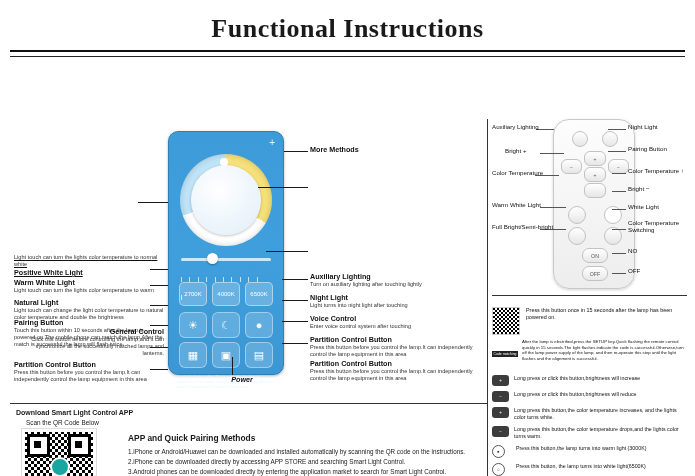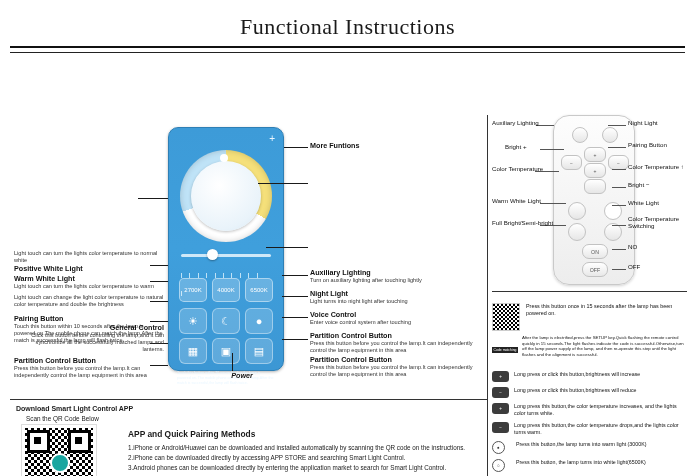--- a/index.html
+++ b/index.html
@@ -7,22 +7,22 @@
     width:695px;height:476px;
     background:#ffffff;
     font-family:"Liberation Sans", sans-serif;
     color:#1a1a1a;
     overflow:hidden;
     position:relative;
   }
   .page{position:relative;width:695px;height:476px;box-sizing:border-box;padding:0;}
   .title{
     text-align:center;
-    font-size:22px;
-    font-weight:normal;
+    font-size:26px;
+    font-weight:bold;
     letter-spacing:.5px;
     margin:14px 0 6px 0;
     font-family:"Liberation Serif", serif;
   }
   .rule{height:2px;background:#111;margin:0 10px;}
   .thin-rule{height:1px;background:#222;margin:0 10px;}
   .content{position:relative;width:695px;height:416px;}
 
   .divider-v{
     position:absolute;left:487px;top:62px;width:1px;height:404px;background:#333;
@@ -187,21 +187,21 @@
         <div class="ibtn">▦</div>
         <div class="ibtn">▣</div>
         <div class="ibtn">▤</div>
       </div>
 
       <div class="note-box">Touch this button within 10 seconds after the lamp is powered on. The mobile phone can match the lamp.After the match is successful,the lamp will flash twice.</div>
     </div>
 
     <div class="lead" style="left:284px;top:94px;width:24px;"></div>
     <div class="lbl" style="left:310px;top:88px;width:120px;">
-      <b>More Funtions</b>
+      <b>More Methods</b>
     </div>
 
     <div class="lead" style="left:258px;top:130px;width:50px;"></div>
 
     <div class="lead" style="left:266px;top:194px;width:42px;"></div>
 
     <div class="lead" style="left:282px;top:222px;width:26px;"></div>
     <div class="lbl" style="left:310px;top:215px;width:170px;">
       <b>Auxiliary Lighting</b>
       <span class="sub">Turn on auxiliary lighting after touching lightly</span>
@@ -231,33 +231,34 @@
     </div>
 
     <div class="leadv" style="left:232px;top:300px;height:18px;"></div>
     <div class="lbl" style="left:212px;top:318px;width:60px;text-align:center;font-style:italic;">
       <b>Power</b>
     </div>
 
     <div class="lead" style="left:138px;top:145px;width:30px;"></div>
 
     <div class="lead" style="left:150px;top:212px;width:18px;"></div>
-    <div class="lbl" style="left:14px;top:197px;width:146px;">
+    <div class="lbl" style="left:14px;top:197px;width:146px;text-decoration:underline;">
       <span class="sub">Light touch can turn the lights color temperature to normal white</span>
       <b>Positive White Light</b>
     </div>
 
     <div class="lead" style="left:150px;top:228px;width:18px;"></div>
     <div class="lbl" style="left:14px;top:221px;width:146px;">
       <b>Warm White Light</b>
       <span class="sub">Light touch can turn the lights color temperature to warm</span>
     </div>
 
     <div class="lead" style="left:150px;top:248px;width:18px;"></div>
     <div class="lbl" style="left:14px;top:241px;width:150px;">
+      <b>Natural Light</b>
       <span class="sub">Light touch can change the light color temperature to natural color temperature and double the brightness</span>
     </div>
 
     <div class="lead" style="left:150px;top:268px;width:18px;"></div>
     <div class="lbl" style="left:14px;top:261px;width:150px;">
       <b>Pairing Button</b>
       <span class="sub">Touch this button within 10 seconds after the lamp is powered on.The mobile phone can match the lamp.After the match is successful,the lamp will flash twice.</span>
     </div>
 
     <div class="lead" style="left:150px;top:290px;width:18px;"></div>

